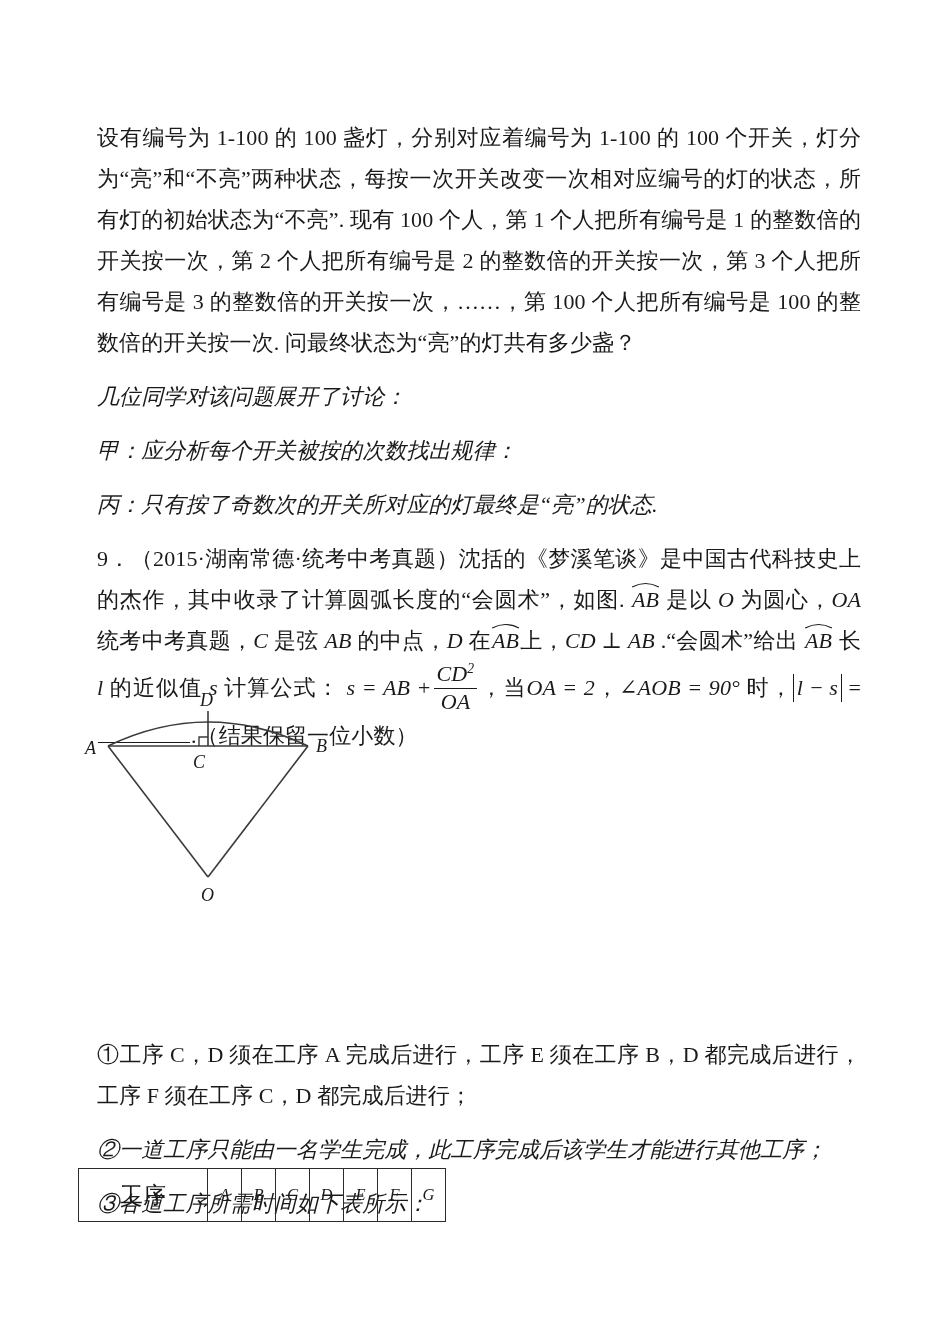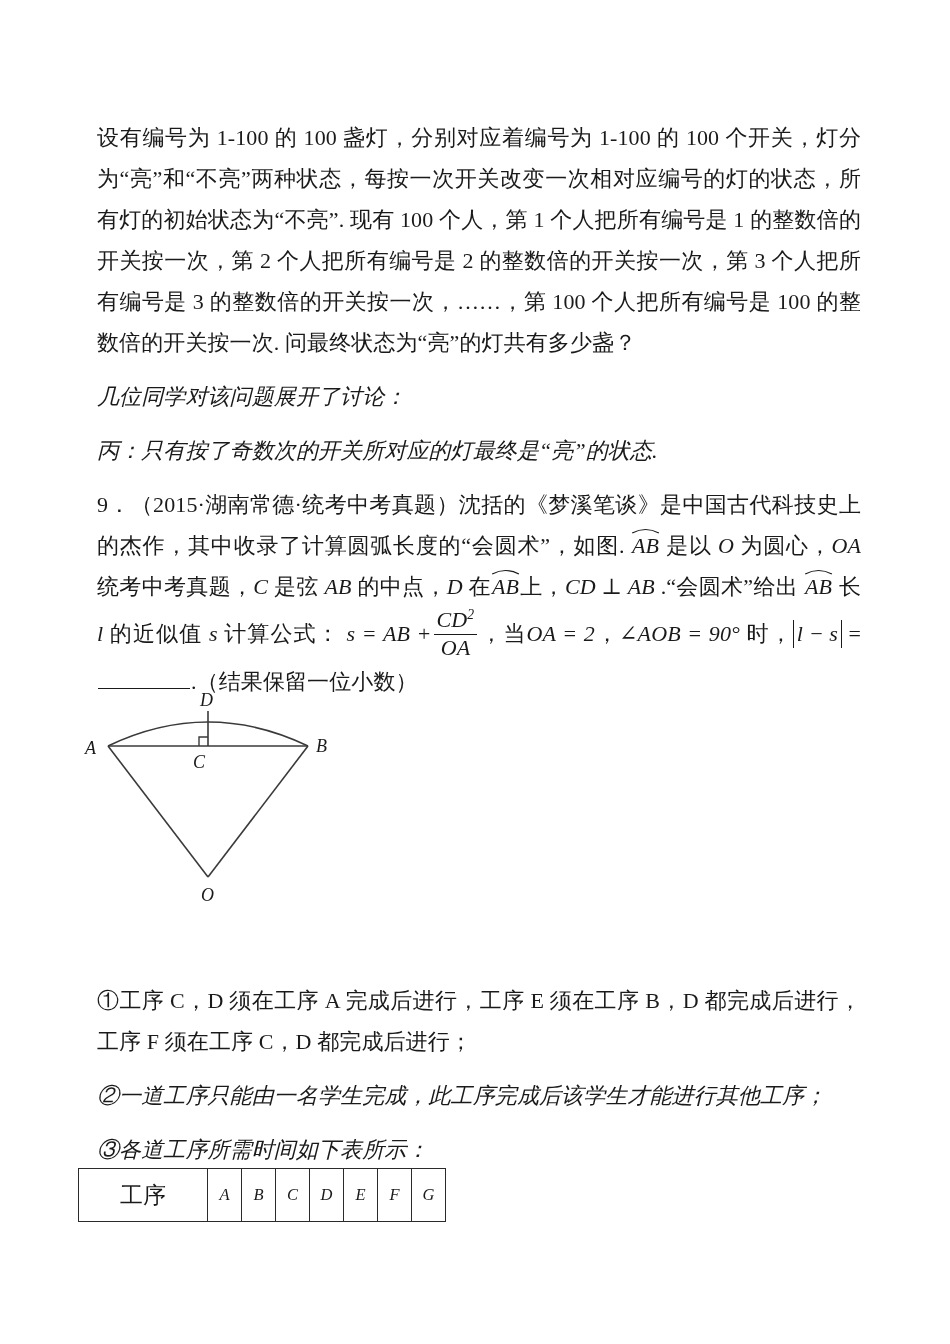--- a/index.html
+++ b/index.html
@@ -139,20 +139,21 @@
 <body>
 
 <div class="page">
 
   <div class="content">
 
     <p class="para">设有编号为 1-100 的 100 盏灯，分别对应着编号为 1-100 的 100 个开关，灯分为“亮”和“不亮”两种状态，每按一次开关改变一次相对应编号的灯的状态，所有灯的初始状态为“不亮”. 现有 100 个人，第 1 个人把所有编号是 1 的整数倍的开关按一次，第 2 个人把所有编号是 2 的整数倍的开关按一次，第 3 个人把所有编号是 3 的整数倍的开关按一次，……，第 100 个人把所有编号是 100 的整数倍的开关按一次. 问最终状态为“亮”的灯共有多少盏？</p>
 
     <p class="para nojust">几位同学对该问题展开了讨论：</p>
 
+    <p class="para nojust">甲：应分析每个开关被按的次数找出规律：</p>
 
 
     <p class="para nojust">丙：只有按了奇数次的开关所对应的灯最终是“亮”的状态.</p>
 
 
     <p class="para"><span class="num">9</span>．<span>（2015·湖南常德·统考中考真题）</span><span>沈括的《梦溪笔谈》是中国古代科技史上的杰作，其中收录了计算圆弧长度的“会圆术”，如图.</span> <span class="arc"><span class="arc-cap">
             <svg viewBox="0 0 24 8" preserveAspectRatio="none">
               <path d="M1 7 Q 12 0 23 7" fill="none" stroke="#1a1a1a" stroke-width="1.1"></path>
             </svg>
           </span><span>AB</span></span> <span>是以</span> <span class="it">O</span> <span>为圆心，</span><span class="it">OA</span> <span>统考中考真题，</span><span class="it">C</span> <span>是弦</span> <span class="it">AB</span> <span>的中点，</span><span class="it">D</span> <span>在</span><span class="arc"><span class="arc-cap">

